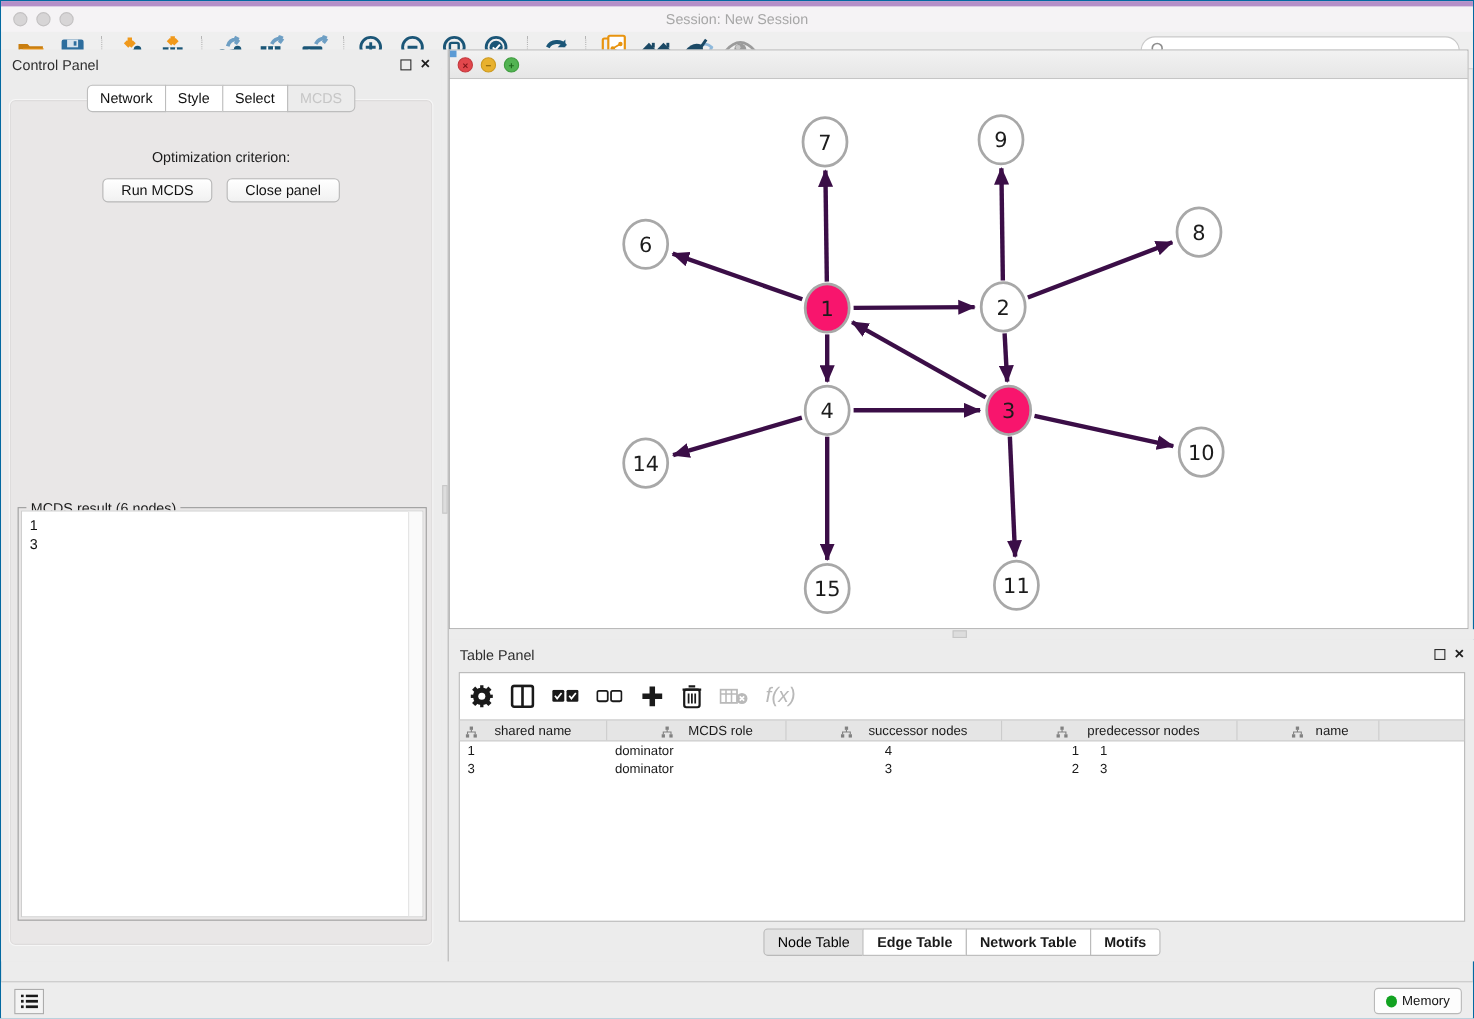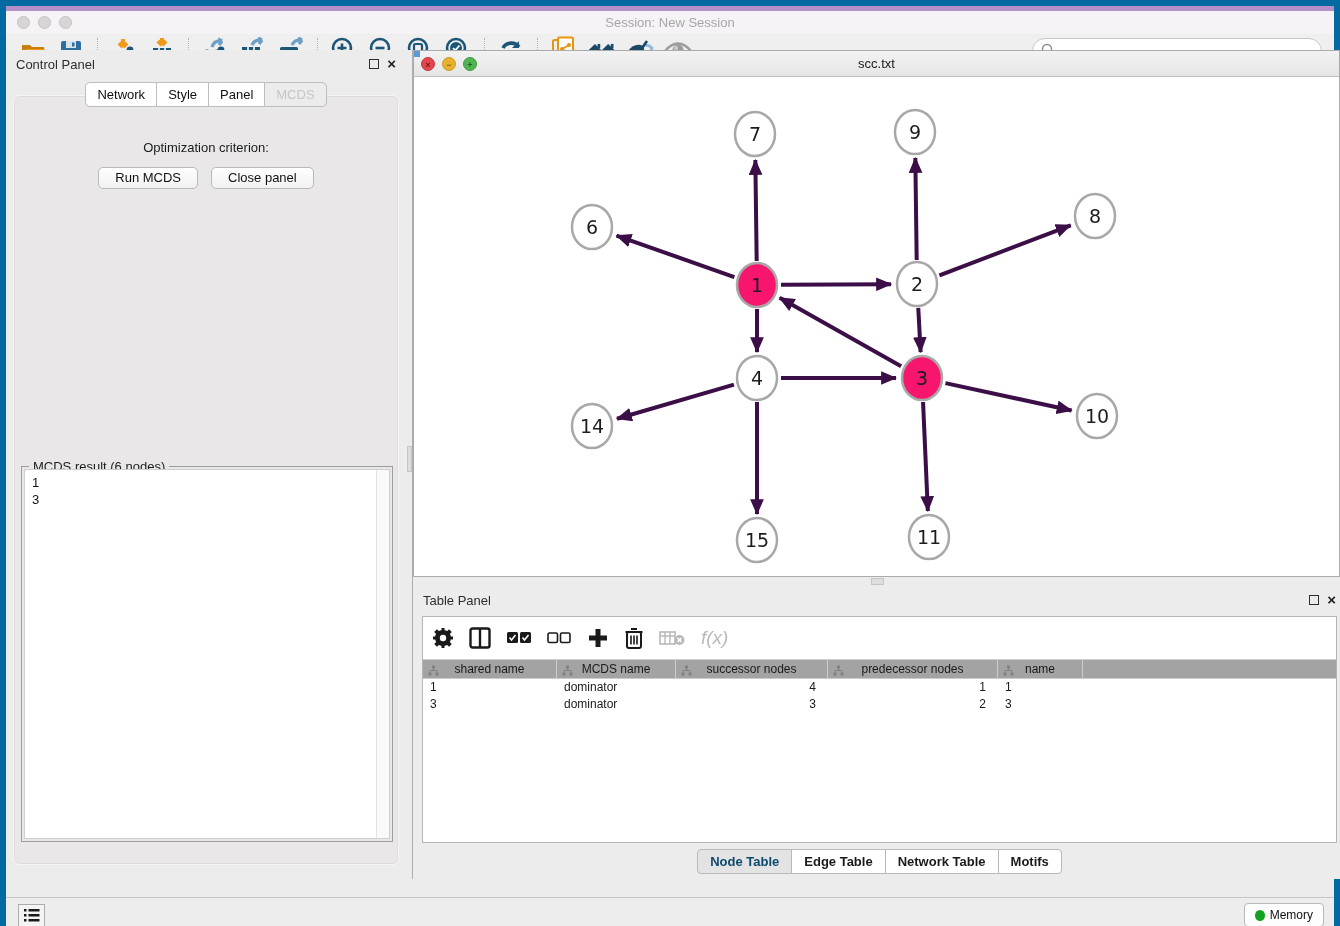--- a/index.html
+++ b/index.html
@@ -1,18 +1,18 @@
 <!DOCTYPE html>
 <html><head>
 <meta charset="utf-8">
 <style>
   * { margin:0; padding:0; box-sizing:border-box; }
   html,body { width:1340px; height:926px; }
   body { font-family:"Liberation Sans", sans-serif; background:#ECECEC; position:relative; overflow:hidden; }
-  #app { width:1340px; height:926px; position:relative; background:#ECECEC; border:6px solid #0369a1; }
+  #app { width:1340px; height:926px; position:relative; background:#ECECEC; border:1px solid #0369a1; }
 
   
   .chrome-top { position:absolute; left:0; top:0; width:100%; height:5px; background:#B48FC8; }
   .titlebar { position:absolute; left:0; top:5px; width:100%; height:23px; background:#F5F3F5; }
   .traffic { position:absolute; top:5px; left:11px; display:flex; gap:8px; }
   .tl { width:13px; height:13px; border-radius:50%; background:#D7D5D6; border:1px solid #C3C1C2; }
   .win-title { position:absolute; width:100%; text-align:center; top:4px; font-size:13px; color:#A7A7A7; }
 
   
   .toolbar { position:absolute; left:0; top:28px; width:100%; height:34px; background:#EFEFEF; border-bottom:1px solid #CFCFCF; display:flex; align-items:center; padding-left:8px; }
@@ -64,33 +64,33 @@
   .nw-canvas { position:absolute; left:0; top:26px; width:925px; height:499px; background:#FFF; }
   .h-divider { position:absolute; left:0; top:527px; width:933px; height:9px; background:#ECECEC; }
   .h-divider .handle { position:absolute; left:458px; top:1px; width:13px; height:7px; background:#DDD; border:1px solid #C6C6C6; }
 
   
   .table-panel { position:absolute; left:0; top:536px; width:933px; height:293px; background:#ECECEC; }
   .tp-container { position:absolute; left:9px; top:30px; width:915px; height:227px; background:#FFF; border:1px solid #B5B5B5; }
   .tp-toolbar { height:42px; display:flex; align-items:center; padding-left:10px; gap:16px; }
   .tp-icon { display:flex; align-items:center; justify-content:center; height:28px; }
   .fx { font-family:Liberation Sans, sans-serif; font-style:italic; font-size:19px; color:#B9B9B9; }
-  .dt-header { display:flex; height:20px; background:#a3a3a3; border-top:1px solid #CCC; border-bottom:1px solid #CCC; }
+  .dt-header { display:flex; height:20px; background:#e5e5e5; border-top:1px solid #CCC; border-bottom:1px solid #CCC;gap:44px; }
   .dt-hcell { position:relative; border-right:1px solid #CCC; font-size:12px; color:#1A1A1A; display:flex; align-items:center; justify-content:center; }
   .dt-hcell .hicon { position:absolute; left:5px; top:5px; }
   .dt-row { display:flex; height:17px; }
   .dt-cell { font-size:12px; color:#1A1A1A; line-height:17px; white-space:nowrap; overflow:hidden; }
   .dt-cell.left { padding-left:7px; text-align:left; }
   .dt-cell.right { padding-right:12px; text-align:right; }
 
   .tp-tabs { position:absolute; left:0; top:263px; width:100%; text-align:center; }
   .seg2 { display:inline-block; background:#FFF; border:1px solid #B9B9B9; padding:4px 12px; font-size:13px; font-weight:bold; color:#1A1A1A; margin-left:-1px; }
   .seg2:first-child { border-radius:4px 0 0 4px; margin-left:0; }
   .seg2:last-child { border-radius:0 4px 4px 0; }
-  .seg2.selected { color:#0c4a6e; background:#E3E3E3; font-weight:bold; }
+  .seg2.selected { color:#000000; background:#E3E3E3; font-weight:normal; }
 
   
   .status-bar { position:absolute; left:0; top:891px; width:100%; height:34px; background:#EDEDED; border-top:1px solid #C6C6C6; }
   .list-btn { position:absolute; left:12px; top:6px; width:27px; height:23px; background:#F4F4F4; border:1px solid #ACACAC; display:flex; align-items:center; justify-content:center; }
   .memory-btn { position:absolute; right:10px; top:5px; height:24px; background:#FDFDFD; border:1px solid #B9B9B9; border-radius:4px; display:flex; align-items:center; gap:5px; padding:0 10px; font-size:12px; color:#111; }
   .mem-dot { width:10px; height:11px; border-radius:50%; background:#12A221; }
 
   svg { display:block; }
 </style>
 </head>
@@ -254,21 +254,21 @@
   <div class="main">
 
     <div class="control-panel">
       <div class="panel-head">
         <span class="panel-title">Control Panel</span>
         <span class="panel-head-btns">
           <span class="float-btn"></span>
           <span class="close-btn">×</span>
         </span>
       </div>
-      <div class="cp-tabs"><span class="seg">Network</span><span class="seg">Style</span><span class="seg">Panel</span><span class="seg disabled-active">MCDS</span></div>
+      <div class="cp-tabs"><span class="seg">Network</span><span class="seg">Style</span><span class="seg">Select</span><span class="seg disabled-active">MCDS</span></div>
       <div class="cp-body">
         <div class="opt-label">Optimization criterion:</div>
         <div class="cp-buttons">
           <button class="btn">Run MCDS</button>
           <button class="btn">Close panel</button>
         </div>
         <div class="mcds-result">
           <span class="mcds-legend">MCDS result (6 nodes)</span>
           <div class="mcds-inner">
             <div class="mcds-lines">
@@ -288,21 +288,20 @@
     <div class="right-side">
 
       <div class="network-window">
         <div class="nw-titlebar">
           <div class="nw-corner"></div>
           <div class="nw-traffic">
             <div class="nwl red">×</div>
             <div class="nwl yellow">−</div>
             <div class="nwl green">+</div>
           </div>
-          <div class="nw-title">scc.txt</div>
         </div>
         <div class="nw-canvas">
           <svg id="graph" width="925" height="499" viewBox="0 0 925 499">
               <defs>
                 <marker id="arrowhead" viewBox="0 0 14 12" refX="13" refY="6" markerWidth="16" markerHeight="14" orient="auto" markerUnits="userSpaceOnUse">
                   <path d="M0 0 L14 6 L0 12 Z" fill="#3B0E47"></path>
                 </marker>
               </defs>
               <line x1="342.6821470846872" y1="184.00210489388232" x2="341.34434065825553" y2="82.99771969829416" stroke="#3B0E47" stroke-width="4" marker-end="url(#arrowhead)"></line>
               <line x1="320.35811677585554" y1="200.0410349878765" x2="202.52870682615648" y2="158.62221209646714" stroke="#3B0E47" stroke-width="4" marker-end="url(#arrowhead)"></line>
@@ -456,21 +455,21 @@
               </div>
               <div class="dt-hcell" style="width: 119px;">
                 <svg class="hicon" width="11" height="11" viewBox="0 0 11 11">
                   <g fill="#818181">
                     <rect x="4" y="0.5" width="3" height="3"></rect>
                     <rect x="0.5" y="7.5" width="3" height="3"></rect>
                     <rect x="7.5" y="7.5" width="3" height="3"></rect>
                   </g>
                   <path d="M5.5 3.5 V5.5 M2 7.5 V5.5 H9 V7.5" stroke="#818181" fill="none" stroke-width="1"></path>
                 </svg>
-                <span>MCDS name</span>
+                <span>MCDS role</span>
               </div>
               <div class="dt-hcell" style="width: 152px;">
                 <svg class="hicon" width="11" height="11" viewBox="0 0 11 11">
                   <g fill="#818181">
                     <rect x="4" y="0.5" width="3" height="3"></rect>
                     <rect x="0.5" y="7.5" width="3" height="3"></rect>
                     <rect x="7.5" y="7.5" width="3" height="3"></rect>
                   </g>
                   <path d="M5.5 3.5 V5.5 M2 7.5 V5.5 H9 V7.5" stroke="#818181" fill="none" stroke-width="1"></path>
                 </svg>

